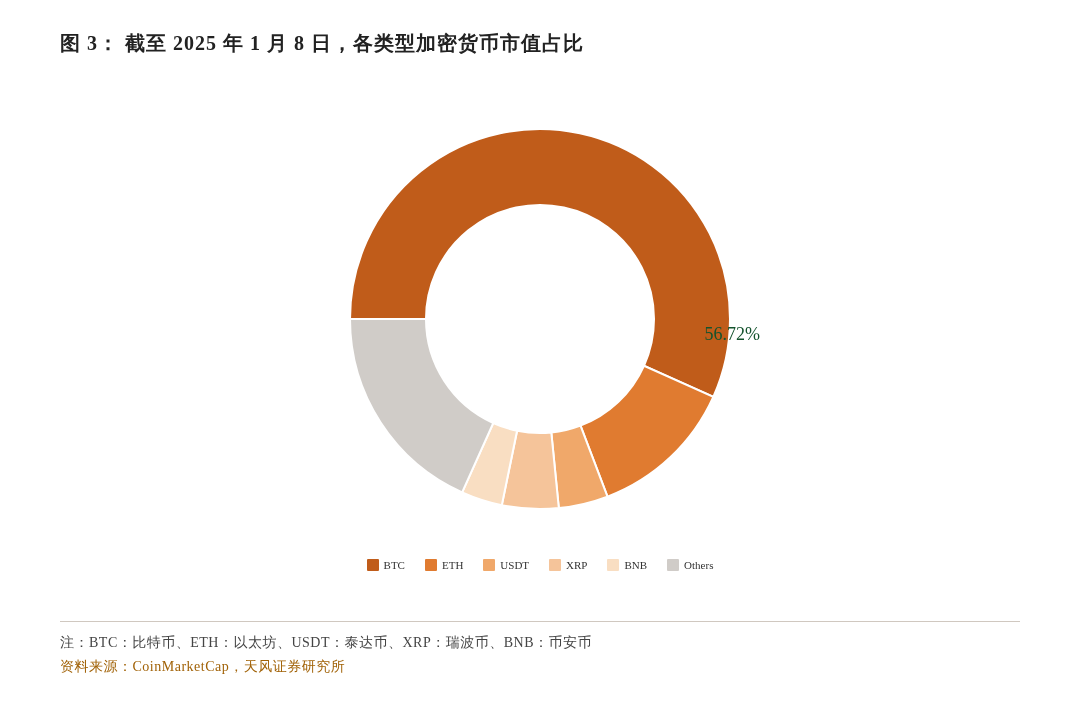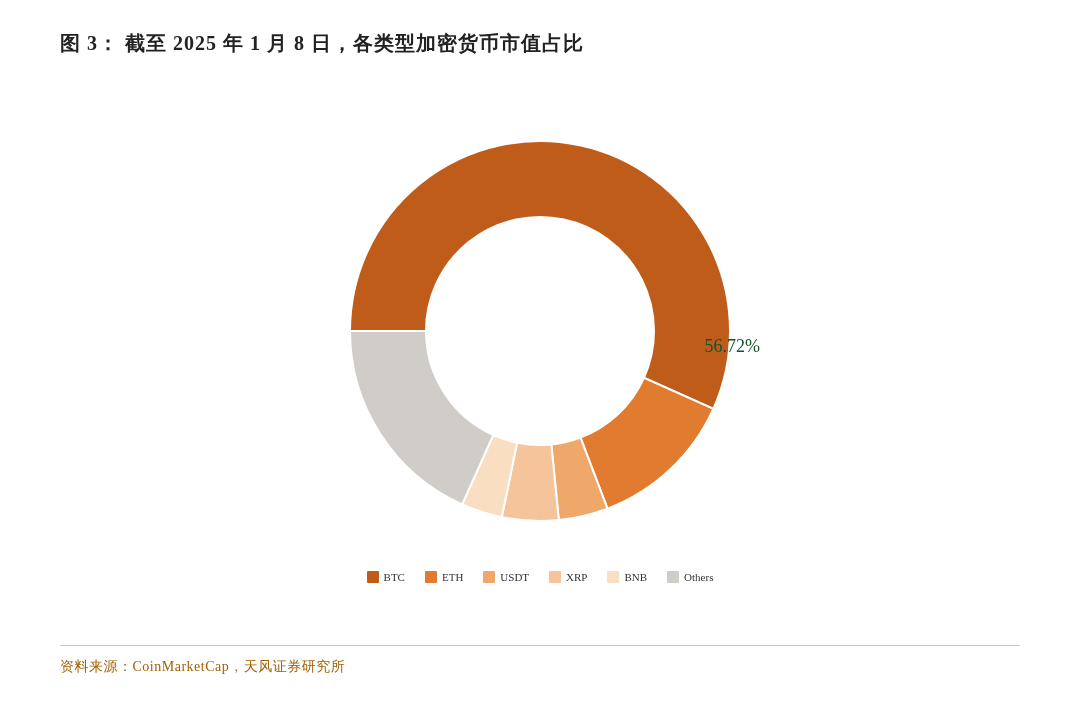--- a/index.html
+++ b/index.html
@@ -131,15 +131,16 @@
           <span>BNB</span>
         </div>
         <div class="legend-item">
           <span class="legend-dot" style="background: rgb(208, 204, 200);"></span>
           <span>Others</span>
         </div>
       </div>
   </div>
 
   <div class="footer">
+    <div class="footer-note">注：BTC：比特币、ETH：以太坊、USDT：泰达币、XRP：瑞波币、BNB：币安币</div>
     <div class="footer-source">资料来源：CoinMarketCap，天风证券研究所</div>
   </div>
 </div>
 
 </body></html>

